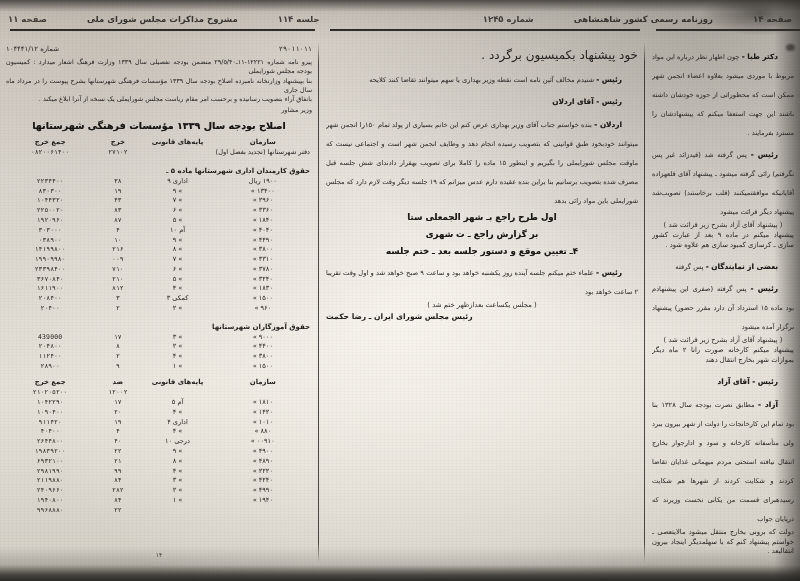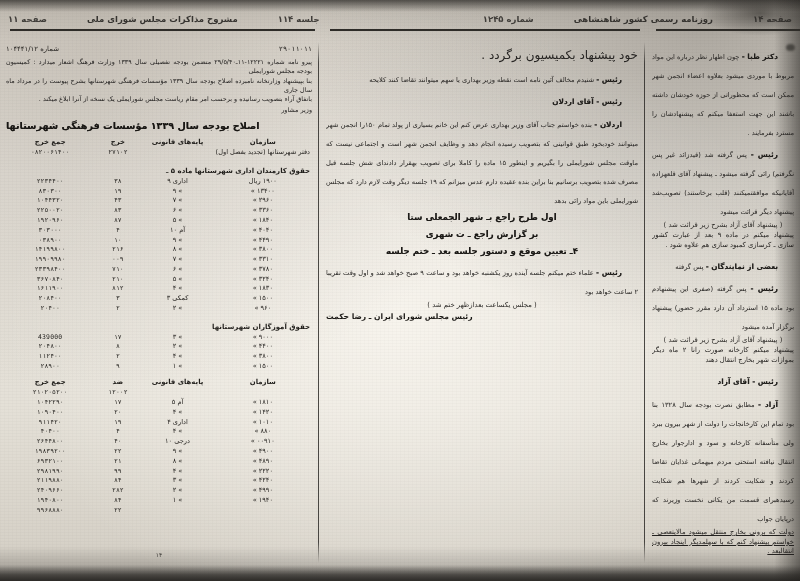--- a/index.html
+++ b/index.html
@@ -93,21 +93,21 @@
     text-shadow:0 0 .6px rgba(0,0,0,.5);
   }
   .sig{
     font-size:7.6px;font-weight:bold;color:#1b1916;text-align:left;
     margin-top:3px;
   }
   .centered-note{font-size:6.9px;text-align:center;color:#2a2825;margin:2px 0;}
 
   
   .tbl-title{
-    font-size:9.6px;font-weight:bold;color:#181613;text-align:left;
+    font-size:9.6px;font-weight:bold;color:#181613;text-align:center;
     margin:6px 0 6px;letter-spacing:.2px;
     text-shadow:0 0 .6px rgba(0,0,0,.55);
   }
   table.bt{
     width:100%;border-collapse:collapse;
     font-size:6.6px;color:#201e1b;
     font-family:"DejaVu Sans","Liberation Sans",sans-serif;
   }
   table.bt th{
     font-size:6.9px;font-weight:bold;padding:1px 2px;text-align:center;
@@ -443,18 +443,18 @@
       </div>
       <div class="para" style="text-align: justify; direction: rtl; margin: 0px 0px 3px;"><div class="speaker" style="display: inline;">بعضی از نمایندگان -</div><span style="font-size: 6.7px; line-height: 1.45; color: rgb(39, 37, 35); direction: rtl;"> پس گرفته</span></div>
       <div class="para" style="text-align: justify; direction: rtl; margin: 0px 0px 3px;"><div class="speaker" style="display: inline;">رئیس -</div><span style="font-size: 6.7px; line-height: 1.45; color: rgb(39, 37, 35); direction: rtl;"> پس گرفته (صفری این پیشنهادم بود ماده ۱۵ استرداد آن دارد مقرر حضور) پیشنهاد برگزار آمده میشود</span></div>
       <div class="centered-note">( پیشنهاد آقای آزاد بشرح زیر قرائت شد )</div>
       <div class="para">
         <div style="font-size: 6.8px; line-height: 1.4; color: rgb(36, 34, 32); text-align: justify; direction: rtl;">پیشنهاد میکنم کارخانه صورت رانا ۲ ماه دیگر بموازات شهر بخارج انتقال دهند</div>
       </div>
       <div class="para"><div class="speaker" style="display: inline;">رئیس - آقای آزاد</div></div>
       <div class="para" style="text-align: justify; direction: rtl; margin: 0px 0px 3px;"><div class="speaker" style="display: inline;">آزاد -</div><span style="font-size: 6.7px; line-height: 1.45; color: rgb(39, 37, 35); direction: rtl;"> مطابق نصرت بودجه سال ۱۳۲۸ بنا بود تمام این کارخانجات را دولت از شهر بیرون ببرد ولی متأسفانه کارخانه و سود و ادارجوار بخارج انتقال نیافته استحتی مردم میهمانی غذایان تقاضا کردند و شکایت کردند از شهرها هم شکایت رسیدهبرای قسمت من یکانی نخست وزیرند که درپایان جواب</span></div>
       <div class="para">
-        <div style="font-size: 6.8px; line-height: 1.4; color: rgb(36, 34, 32); text-align: justify; direction: rtl; text-decoration: underline;">دولت که برونی بخارج منتقل میشود مالایتعصی ـ خواستم پیشنهاد کنم که با سهلمدیگر اینجاد بیرون انتقالبعد .</div>
+        <div style="font-size: 6.8px; line-height: 1.4; color: rgb(36, 34, 32); text-align: justify; direction: rtl;">دولت که برونی بخارج منتقل میشود مالایتعصی ـ خواستم پیشنهاد کنم که با سهلمدیگر اینجاد بیرون انتقالبعد .</div>
       </div>
       <div class="para" style="text-align: justify; direction: rtl; margin: 0px 0px 3px;"><div class="speaker" style="display: inline;">نخست وزیر -</div><span style="font-size: 6.7px; line-height: 1.45; color: rgb(39, 37, 35); direction: rtl;"> جاماریشان معین شده و انتقال پیدا خواهند کرد</span></div>
     </div>
 
 </div>
 
 </body></html>

